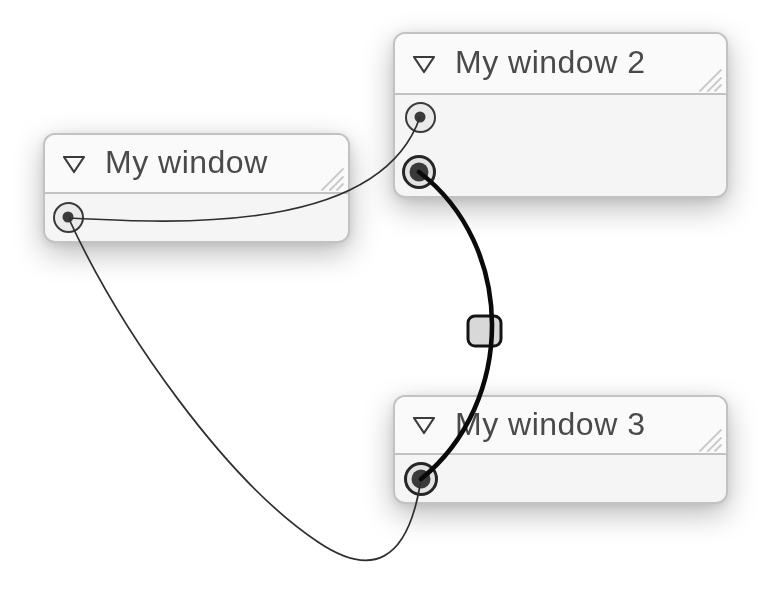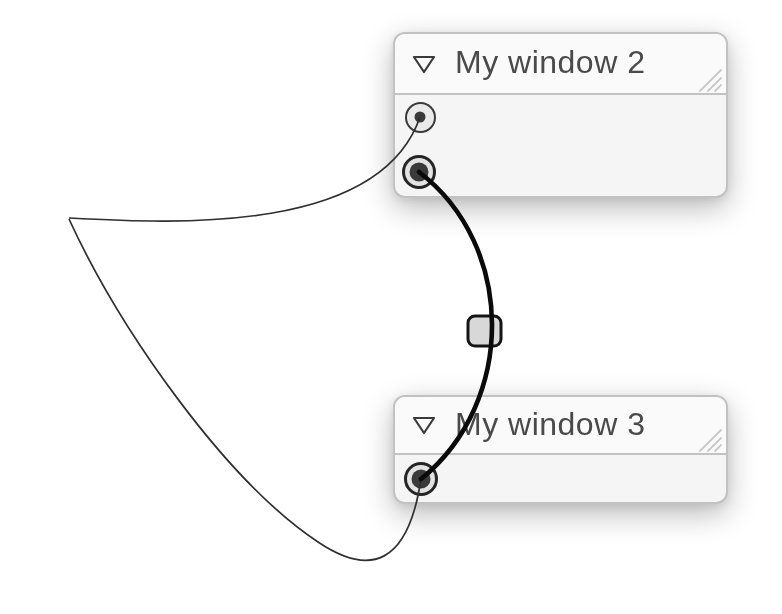--- a/index.html
+++ b/index.html
@@ -84,20 +84,38 @@
     position: absolute;
     left: 0; top: 0;
     pointer-events: none;
   }
 </style>
 </head>
 <body>
 
 <div id="canvas">
 
+  <div class="node" style="left:43px; top:133px; width:307px; height:110px;">
+    <div class="titlebar" style="height:59px;">
+      <svg class="collapse-icon" width="24" height="22" viewBox="0 0 24 22">
+        <polygon points="2,4 22,4 12,19" fill="none" stroke="#3a3a3a" stroke-width="2.2" stroke-linejoin="round"></polygon>
+      </svg>
+      <span class="node-title">My window</span>
+    </div>
+    <div class="node-body">
+      <div class="port port-plain" style="left:7.5px; top:7.5px;"></div>
+      <svg class="grip" width="26" height="26" viewBox="0 0 26 26">
+        <g stroke="#c9c9c9" stroke-width="1.8" stroke-linecap="round">
+          <line x1="4" y1="25" x2="25" y2="4"></line>
+          <line x1="12" y1="25" x2="25" y2="12"></line>
+          <line x1="19" y1="25" x2="25" y2="19"></line>
+        </g>
+      </svg>
+    </div>
+  </div>
 
   <div class="node" style="left:393px; top:32px; width:335px; height:166px;">
     <div class="titlebar" style="height:61px;text-align:right;">
       <svg class="collapse-icon" width="24" height="22" viewBox="0 0 24 22">
         <polygon points="2,4 22,4 12,19" fill="none" stroke="#3a3a3a" stroke-width="2.2" stroke-linejoin="round"></polygon>
       </svg>
       <span class="node-title">My window 2</span>
     </div>
     <div class="node-body">
       <div class="port port-plain" style="left:9.5px; top:6.5px;"></div>

